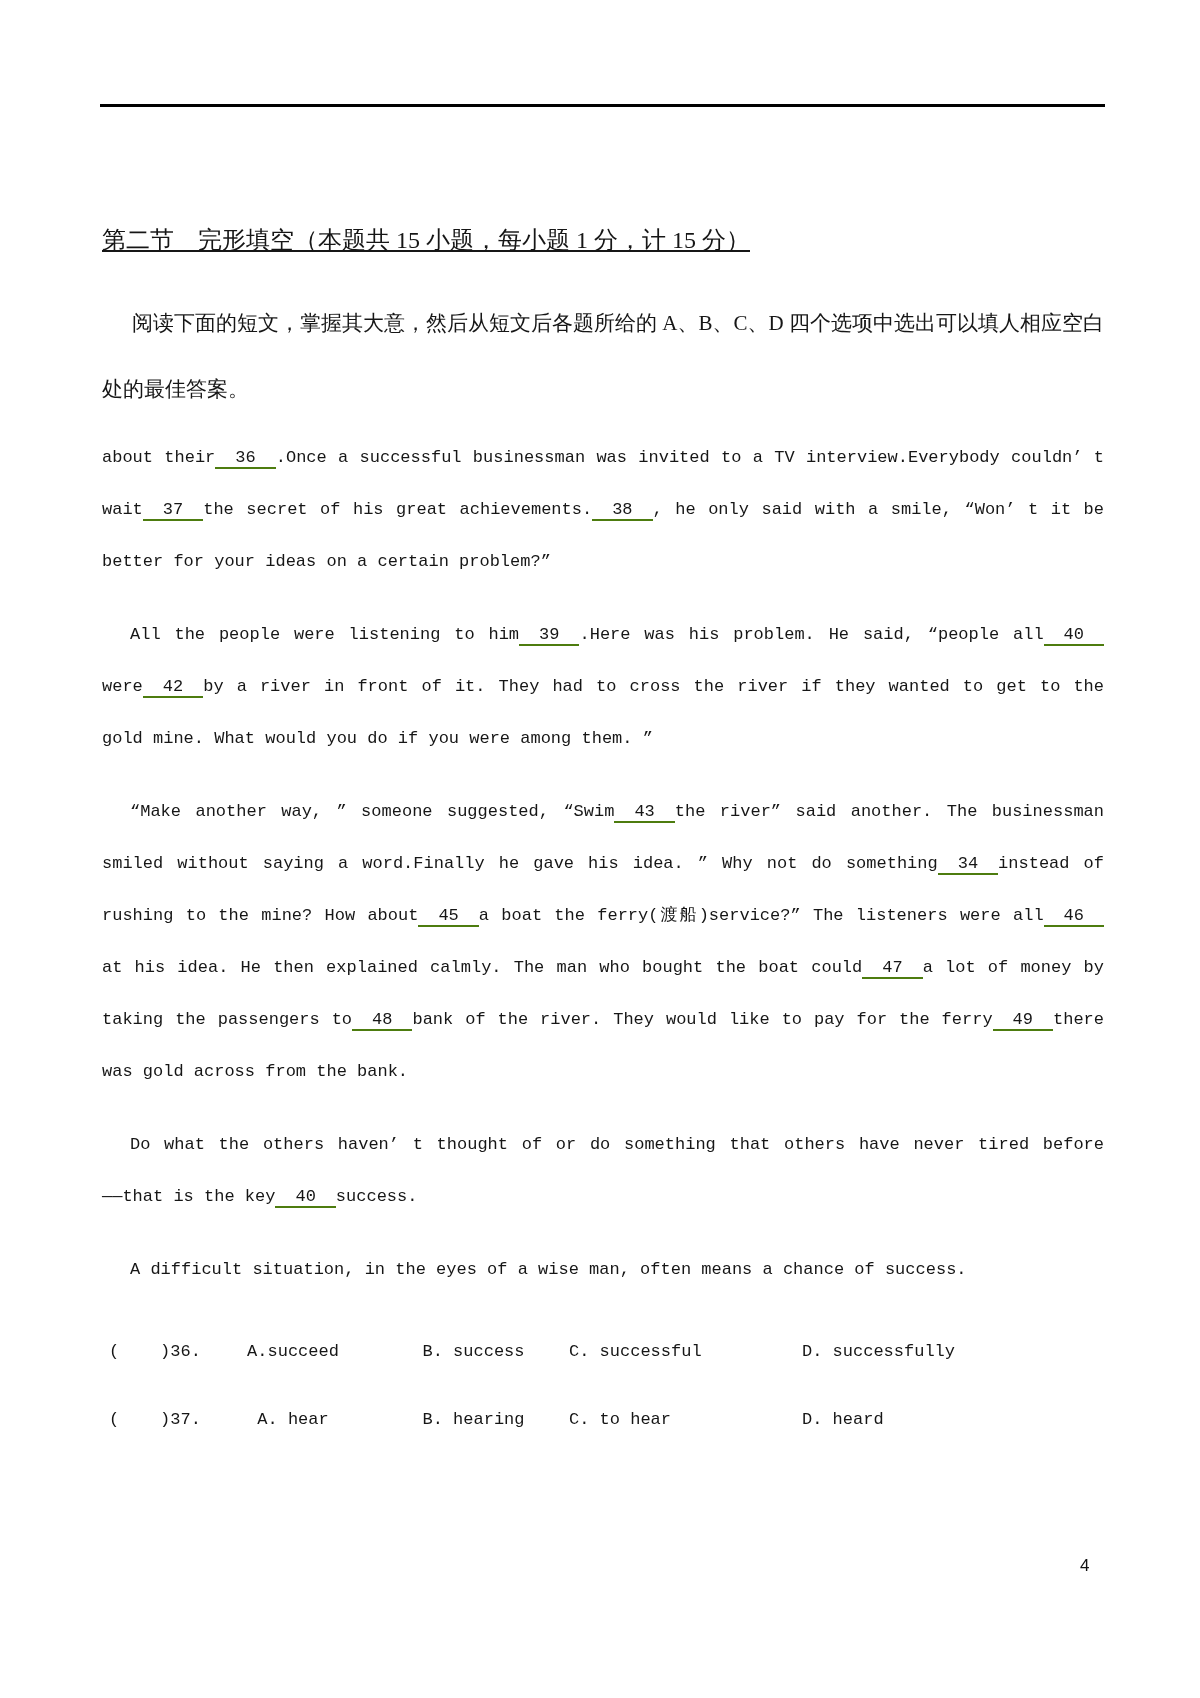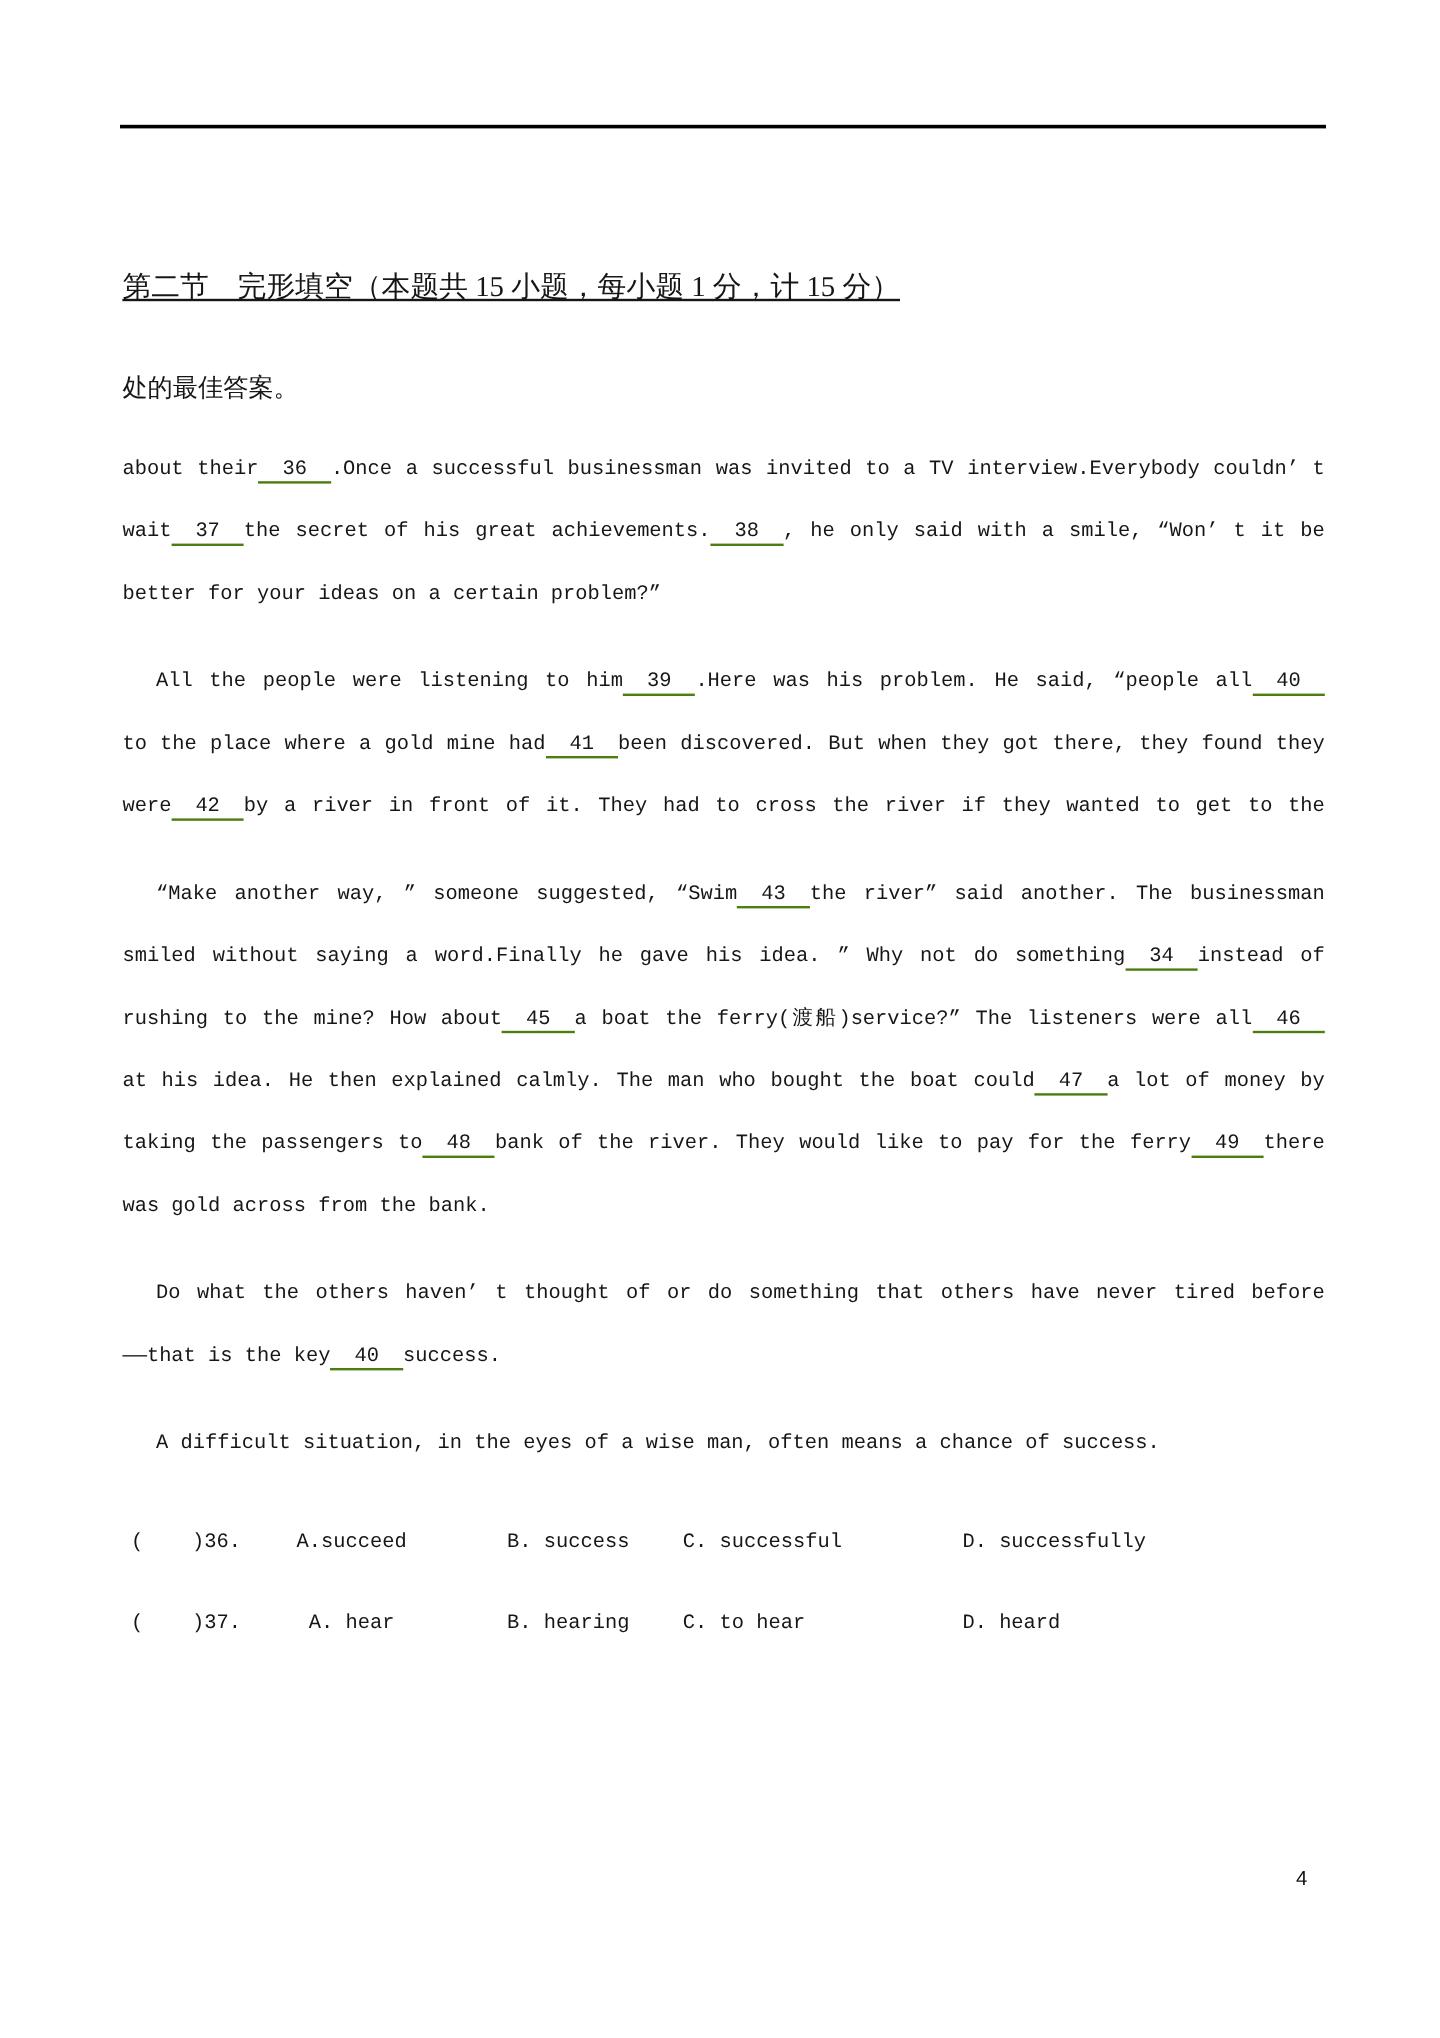--- a/index.html
+++ b/index.html
@@ -93,32 +93,33 @@
   }
 </style>
 </head>
 <body>
 
 <div class="page">
   <div class="header-rule"></div>
   <div class="content">
     <div class="heading cn">第二节　完形填空（本题共 15 小题，每小题 1 分，计 15 分）</div>
     <div class="instruction cn">
+        <div class="line first">阅读下面的短文，掌握其大意，然后从短文后各题所给的 A、B、C、D 四个选项中选出可以填人相应空白</div>
         <div class="line last">处的最佳答案。</div>
       </div>
     <div class="passage en">
         <div class="para">
           <div class="line">about their<span class="blank">36</span>.Once a successful businessman was invited to a TV interview.Everybody couldn’ t</div>
           <div class="line">wait<span class="blank">37</span>the secret of his great achievements.<span class="blank">38</span>, he only said with a smile, “Won’ t it be</div>
           <div class="line last">better for your ideas on a certain problem?”</div>
         </div>
         <div class="para">
           <div class="line first">All the people were listening to him<span class="blank">39</span>.Here was his problem. He said, “people all<span class="blank">40</span></div>
-          <div class="line">to the place where a gold mine had<span class="blank">41</span>been discovered. But when they got there, they found they</div>
           <div class="line">were<span class="blank">42</span>by a river in front of it. They had to cross the river if they wanted to get to the</div>
+          <div class="line last">gold mine. What would you do if you were among them. ”</div>
         </div>
         <div class="para">
           <div class="line first">“Make another way, ” someone suggested, “Swim<span class="blank">43</span>the river” said another. The businessman</div>
           <div class="line">smiled without saying a word.Finally he gave his idea. ” Why not do something<span class="blank">34</span>instead of</div>
           <div class="line">rushing to the mine? How about<span class="blank">45</span>a boat the ferry(渡船)service?” The listeners were all<span class="blank">46</span></div>
           <div class="line">at his idea. He then explained calmly. The man who bought the boat could<span class="blank">47</span>a lot of money by</div>
           <div class="line">taking the passengers to<span class="blank">48</span>bank of the river. They would like to pay for the ferry<span class="blank">49</span>there</div>
           <div class="line last">was gold across from the bank.</div>
         </div>
         <div class="para">

